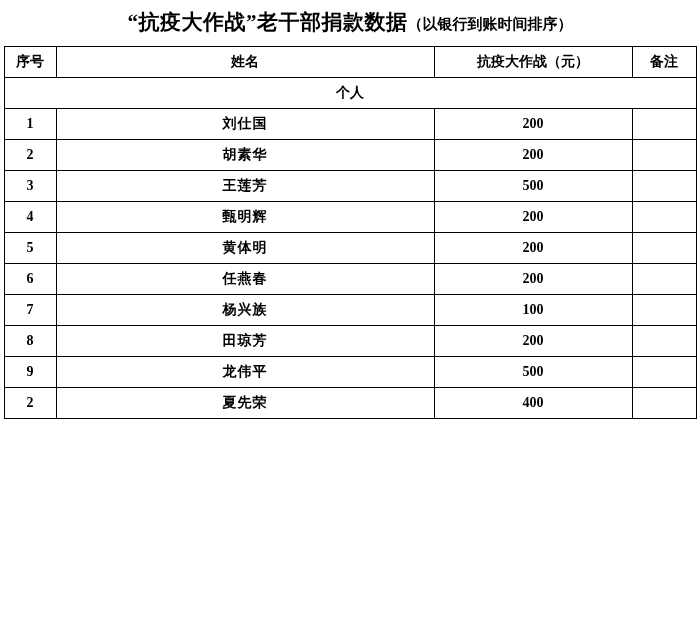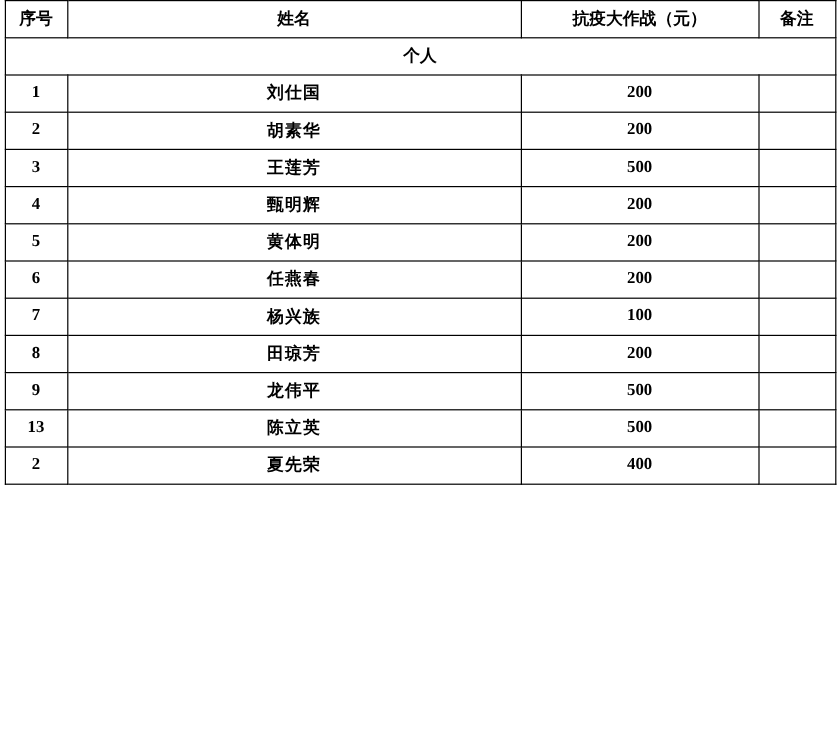--- a/index.html
+++ b/index.html
@@ -66,20 +66,23 @@
   td.seq { font-size: 13px; font-weight: bold; }
   td.name { font-size: 14px; font-weight: bold; letter-spacing: 1px; }
   td.amount { font-size: 14px; font-weight: bold; }
   td.note { }
 </style>
 </head>
 <body>
 
 <div class="page">
 
+  <div class="title">
+    <span class="title-main">“抗疫大作战”老干部捐款数据</span><span class="title-sub">（以银行到账时间排序）</span>
+  </div>
 
   <table class="donation">
     <colgroup>
       <col class="c-seq">
       <col class="c-name">
       <col class="c-amount">
       <col class="c-note">
     </colgroup>
     <thead>
       <tr>
@@ -141,26 +144,20 @@
           <td class="amount">200</td>
           <td class="note"></td>
         </tr>
         <tr>
           <td class="seq">9</td>
           <td class="name">龙伟平</td>
           <td class="amount">500</td>
           <td class="note"></td>
         </tr>
         <tr>
-          <td class="seq">13</td>
-          <td class="name">陈立英</td>
-          <td class="amount">500</td>
-          <td class="note"></td>
-        </tr>
-        <tr>
           <td class="seq">2</td>
           <td class="name">夏先荣</td>
           <td class="amount">400</td>
           <td class="note"></td>
         </tr>
       </tbody>
   </table>
 
 </div>
 

